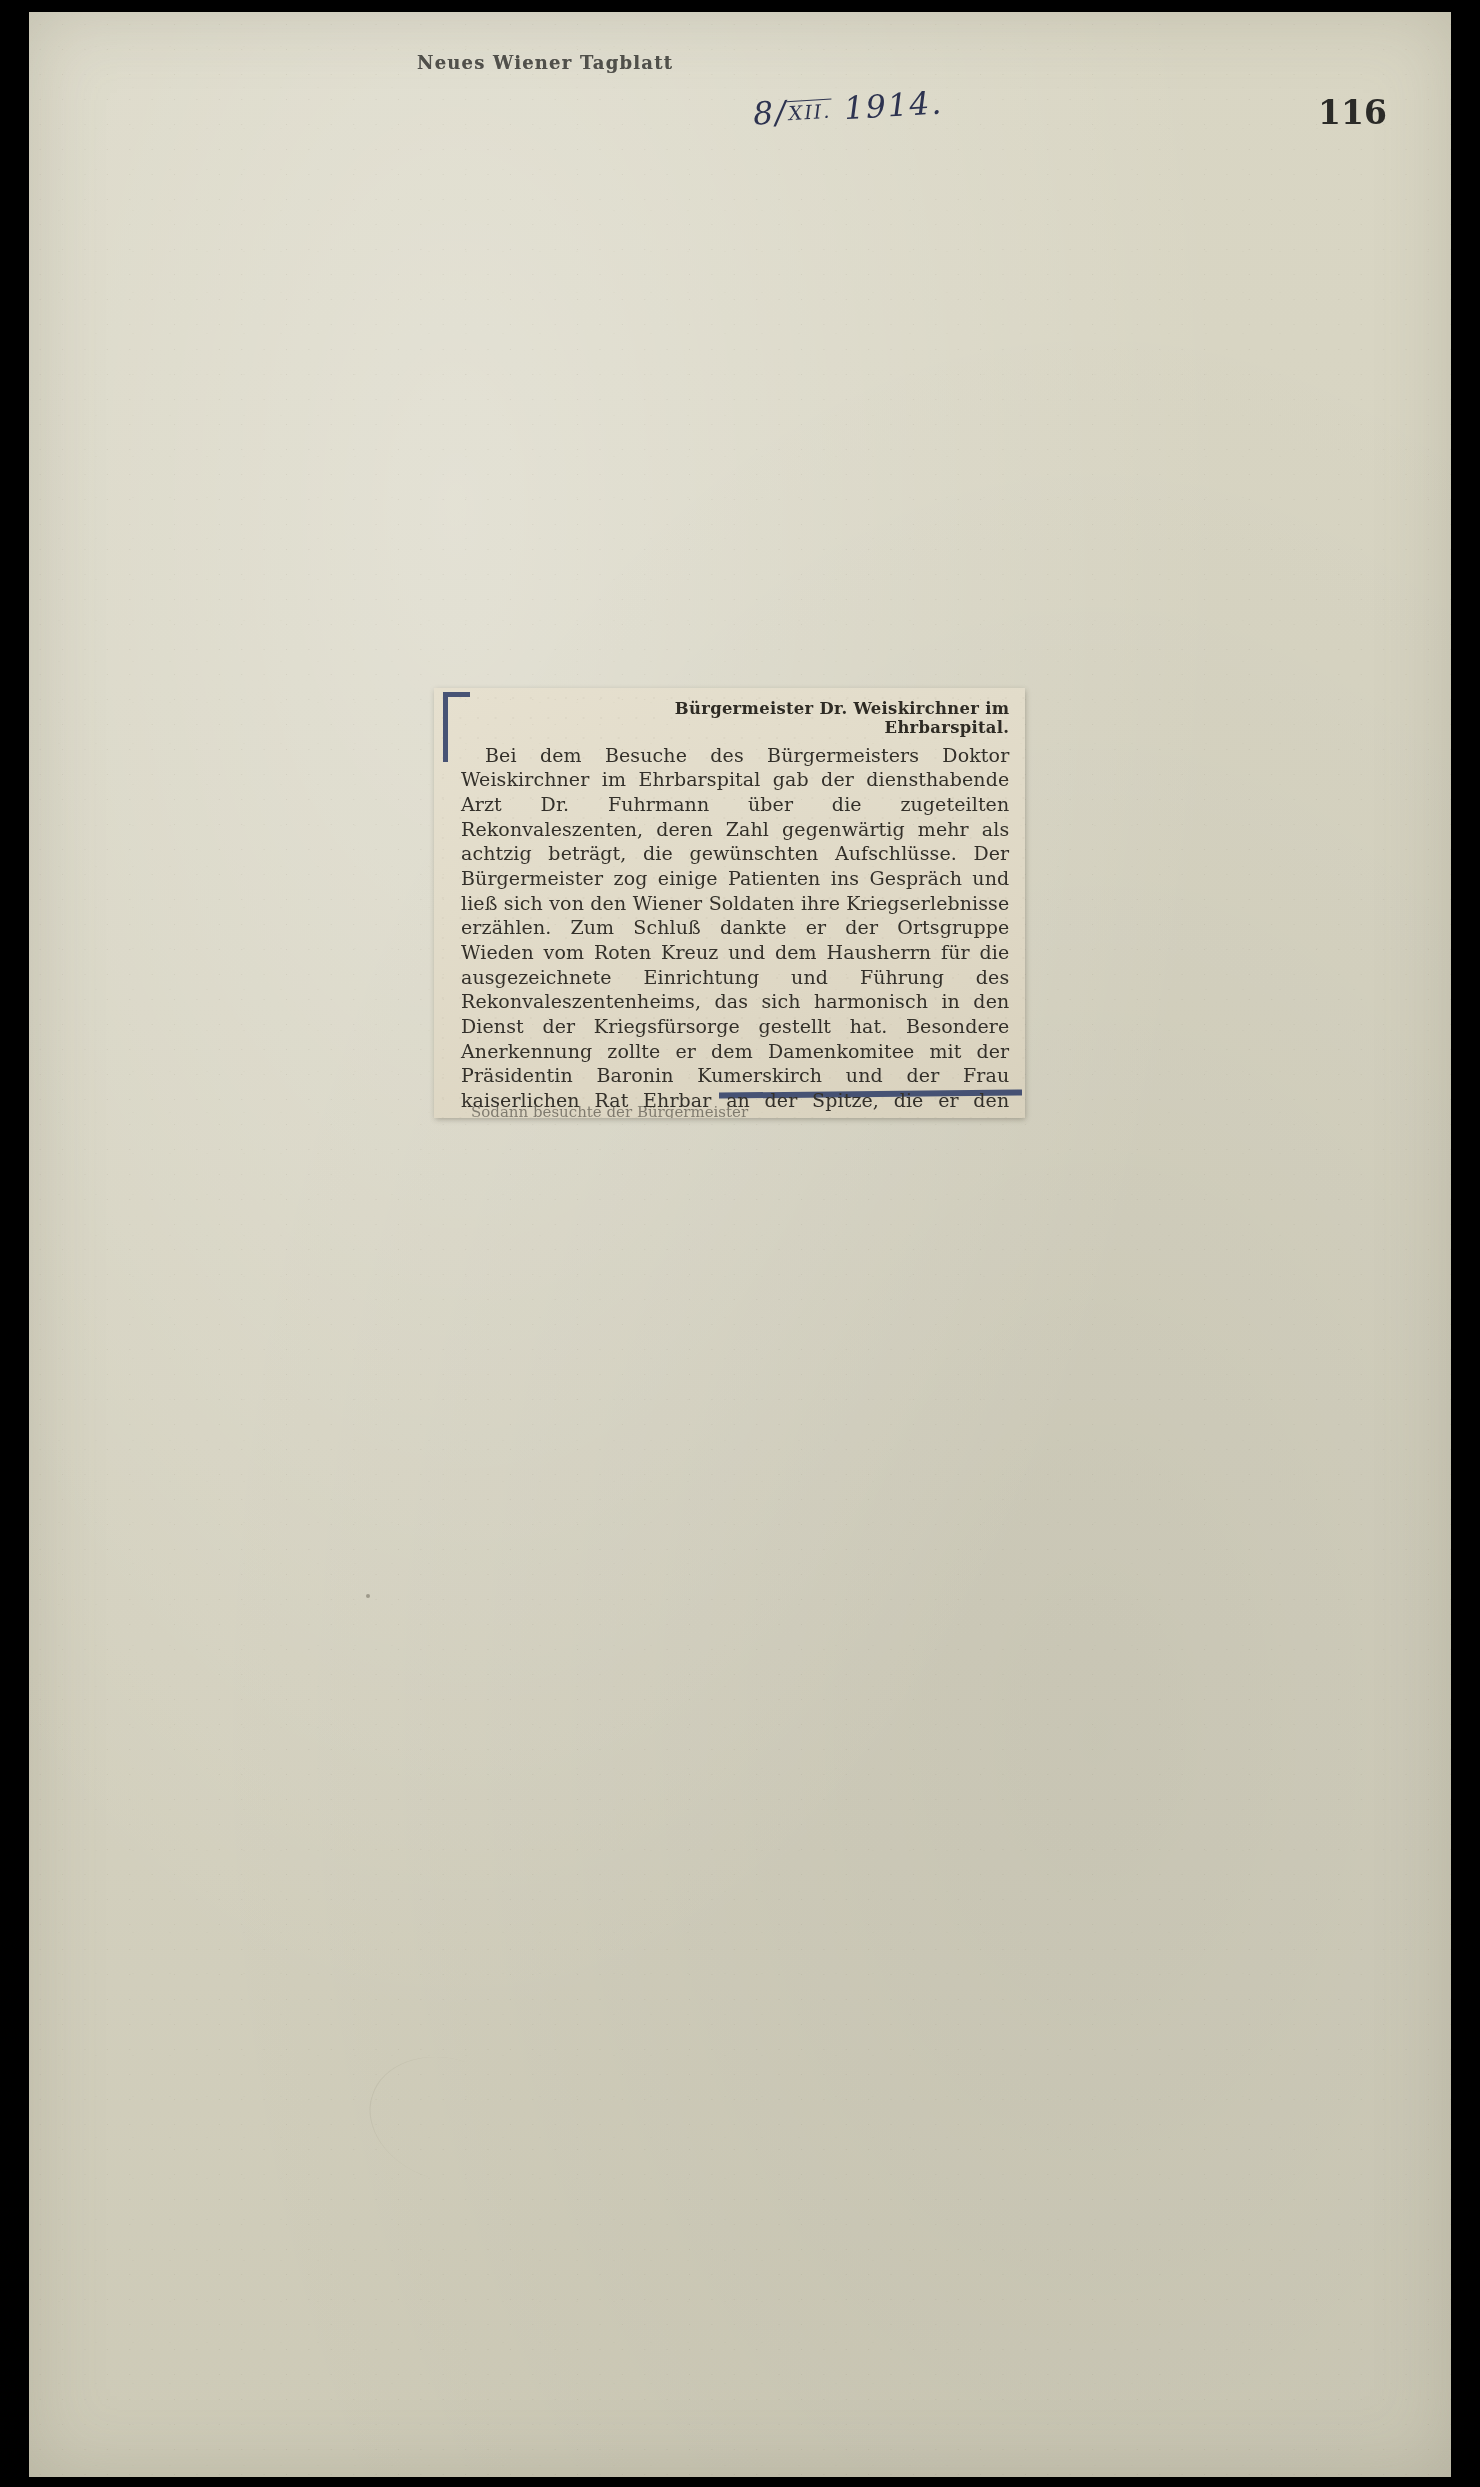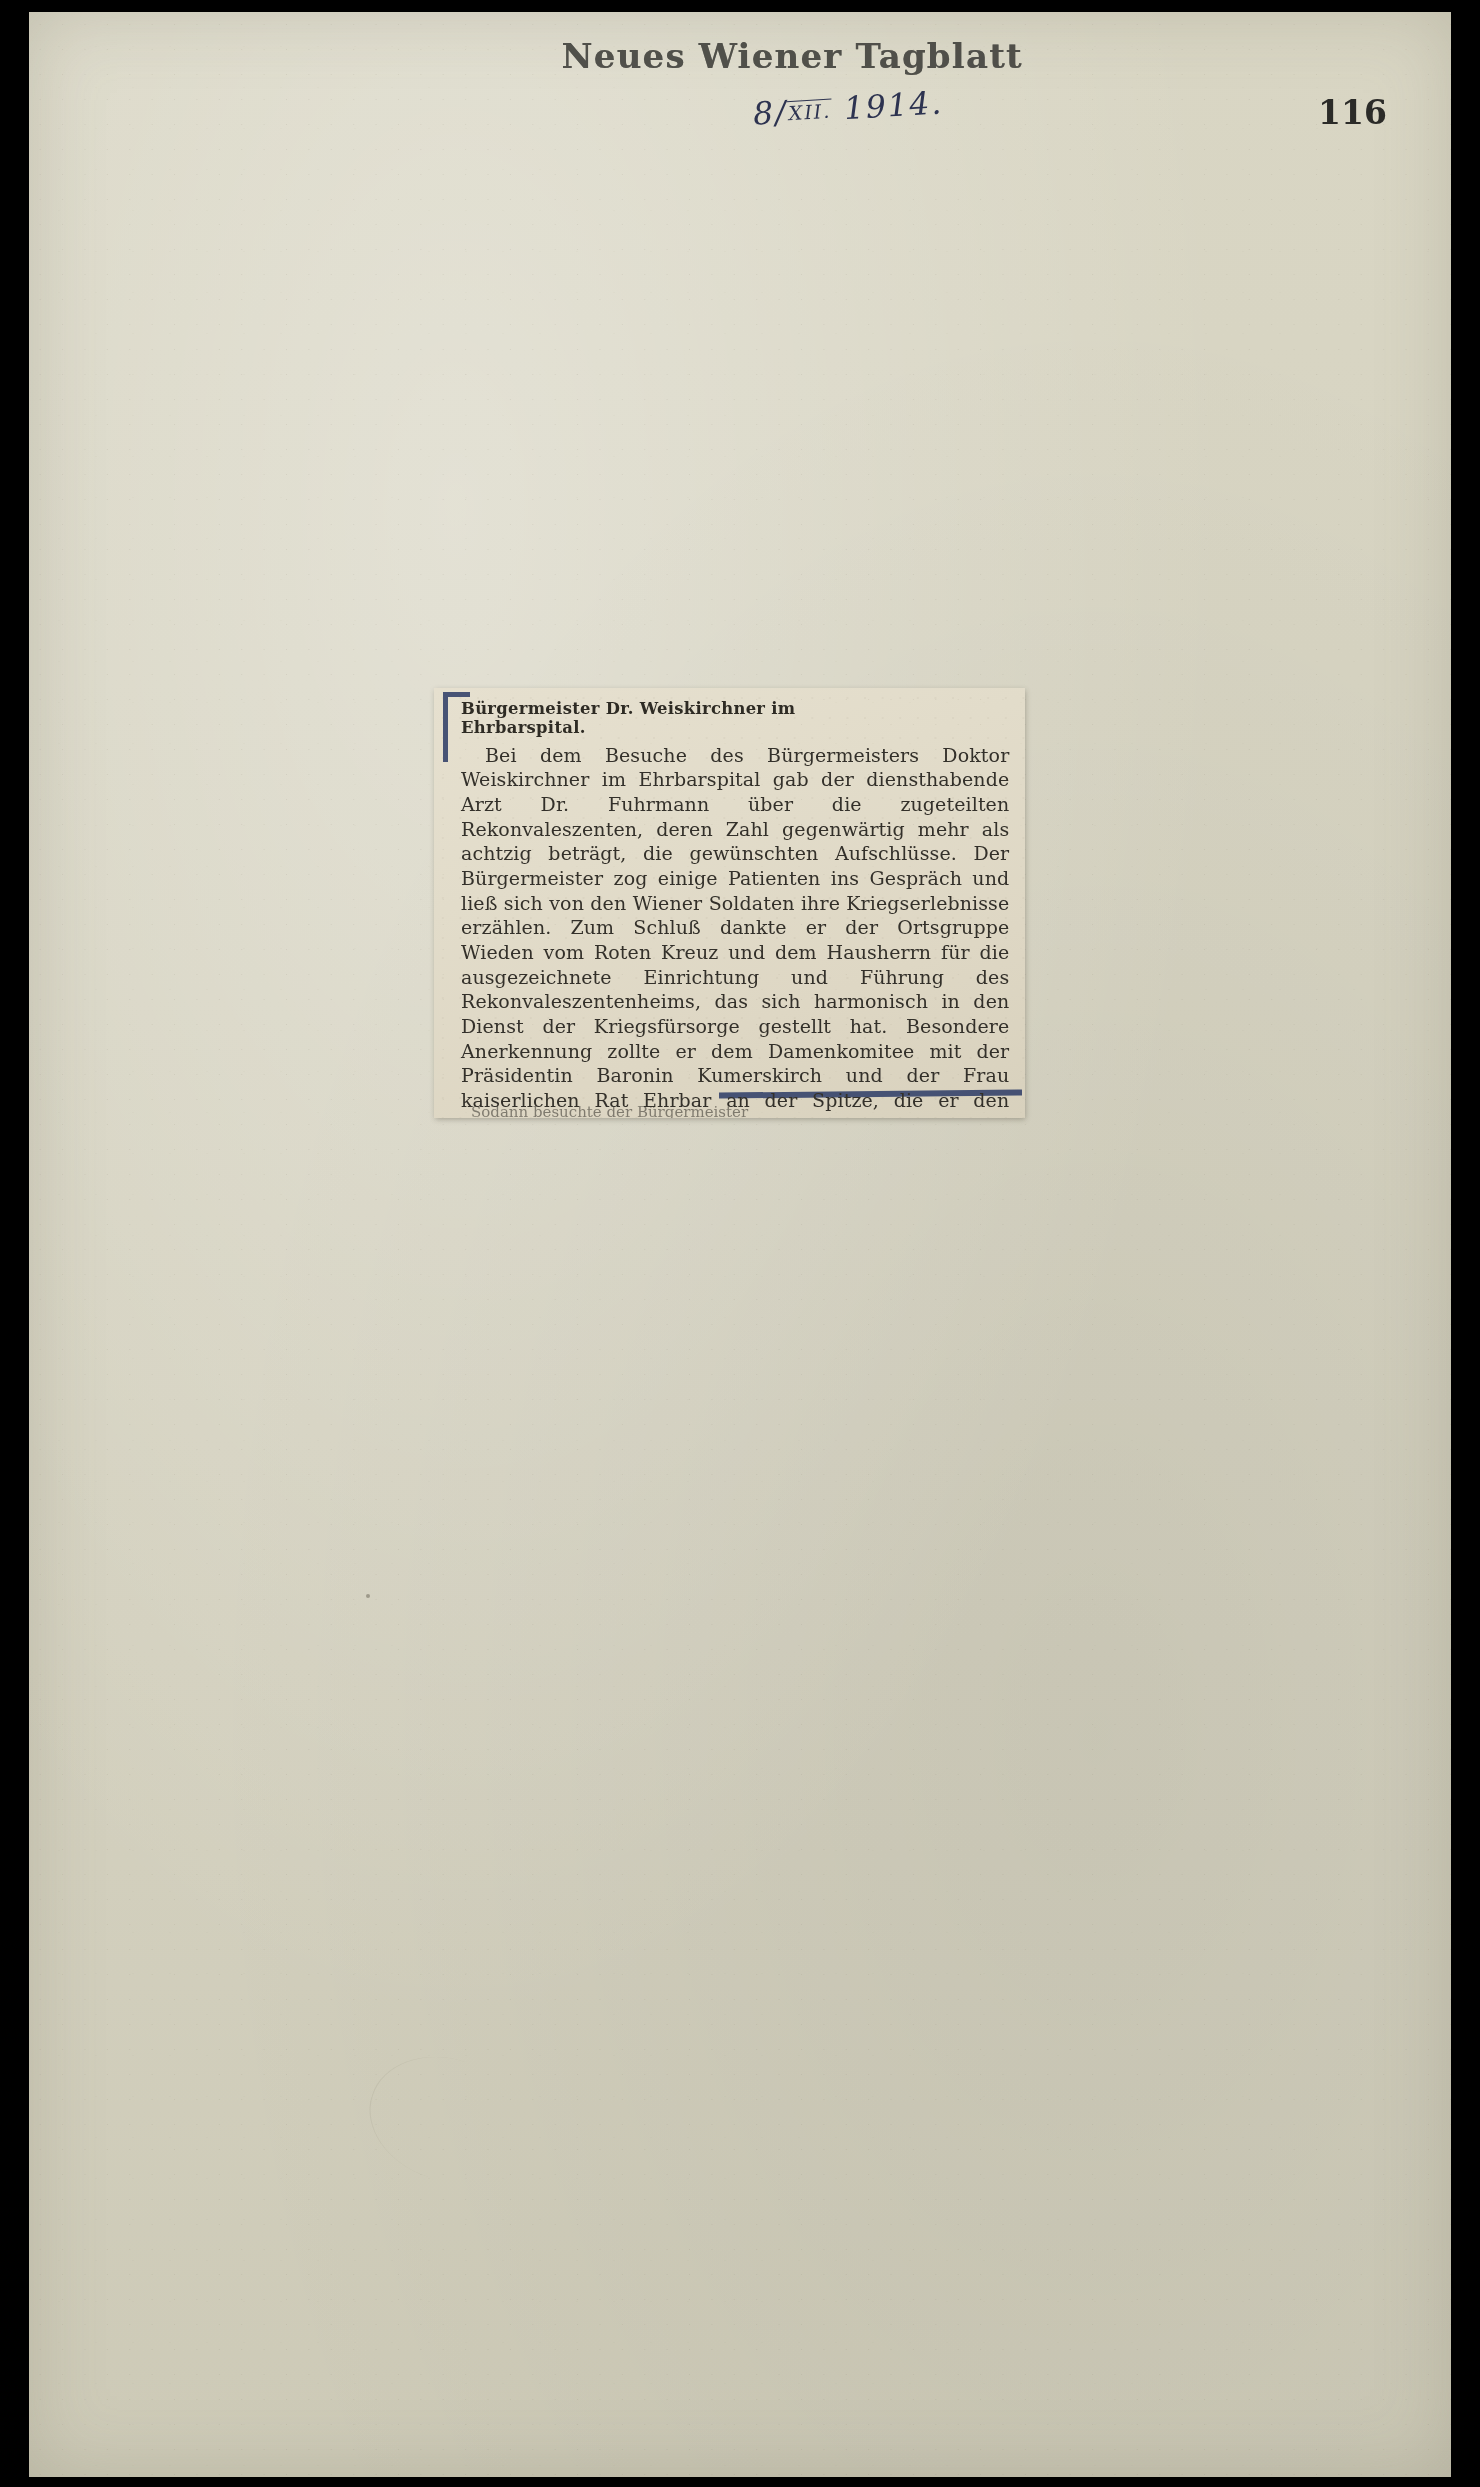--- a/index.html
+++ b/index.html
@@ -38,26 +38,26 @@
     background-size: 22.4px 25px, 37px 41px;
     background-position: 0 0, 11.5px 14px;
     opacity: 0.5;
     pointer-events: none;
   }
 
   
   .paper-title {
     position: absolute;
     left: 388px;
-    top: 24px;
+    top: 40px;
     width: 606px;
-    text-align: right;
+    text-align: left;
     font-family: "DejaVu Serif", serif;
     font-weight: bold;
-    font-size: 34px;
+    font-size: 18px;
     letter-spacing: 1.2px;
     color: #3a3a36;
     opacity: 0.86;
     text-shadow: 0 0 0.6px rgba(40,40,35,0.5);
   }
 
   
   .handwritten-date {
     position: absolute;
     left: 724px;
@@ -137,21 +137,21 @@
     position: relative;
     padding: 11px 15.7px 0 27px;
     z-index: 2;
   }
 
   .clip-headline {
     font-family: "DejaVu Serif", serif;
     font-weight: bold;
     font-size: 16.4px;
     line-height: 1.18;
-    text-align: left;
+    text-align: right;
     color: #2e2b24;
     letter-spacing: 0.3px;
     margin-bottom: 4.8px;
   }
 
   .clip-body {
     font-family: "DejaVu Serif", serif;
     font-size: 19px;
     line-height: 1.30;
     color: #33302a;

